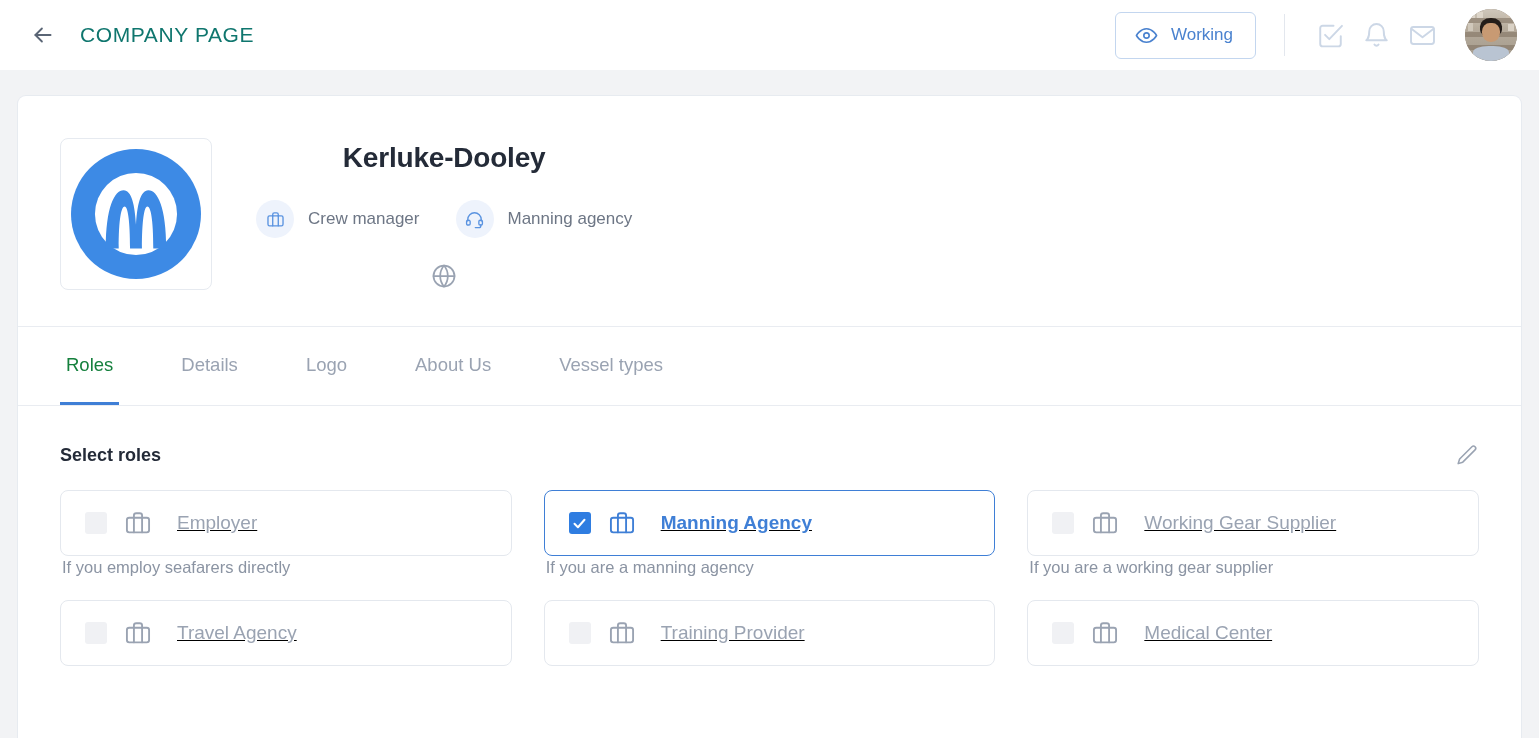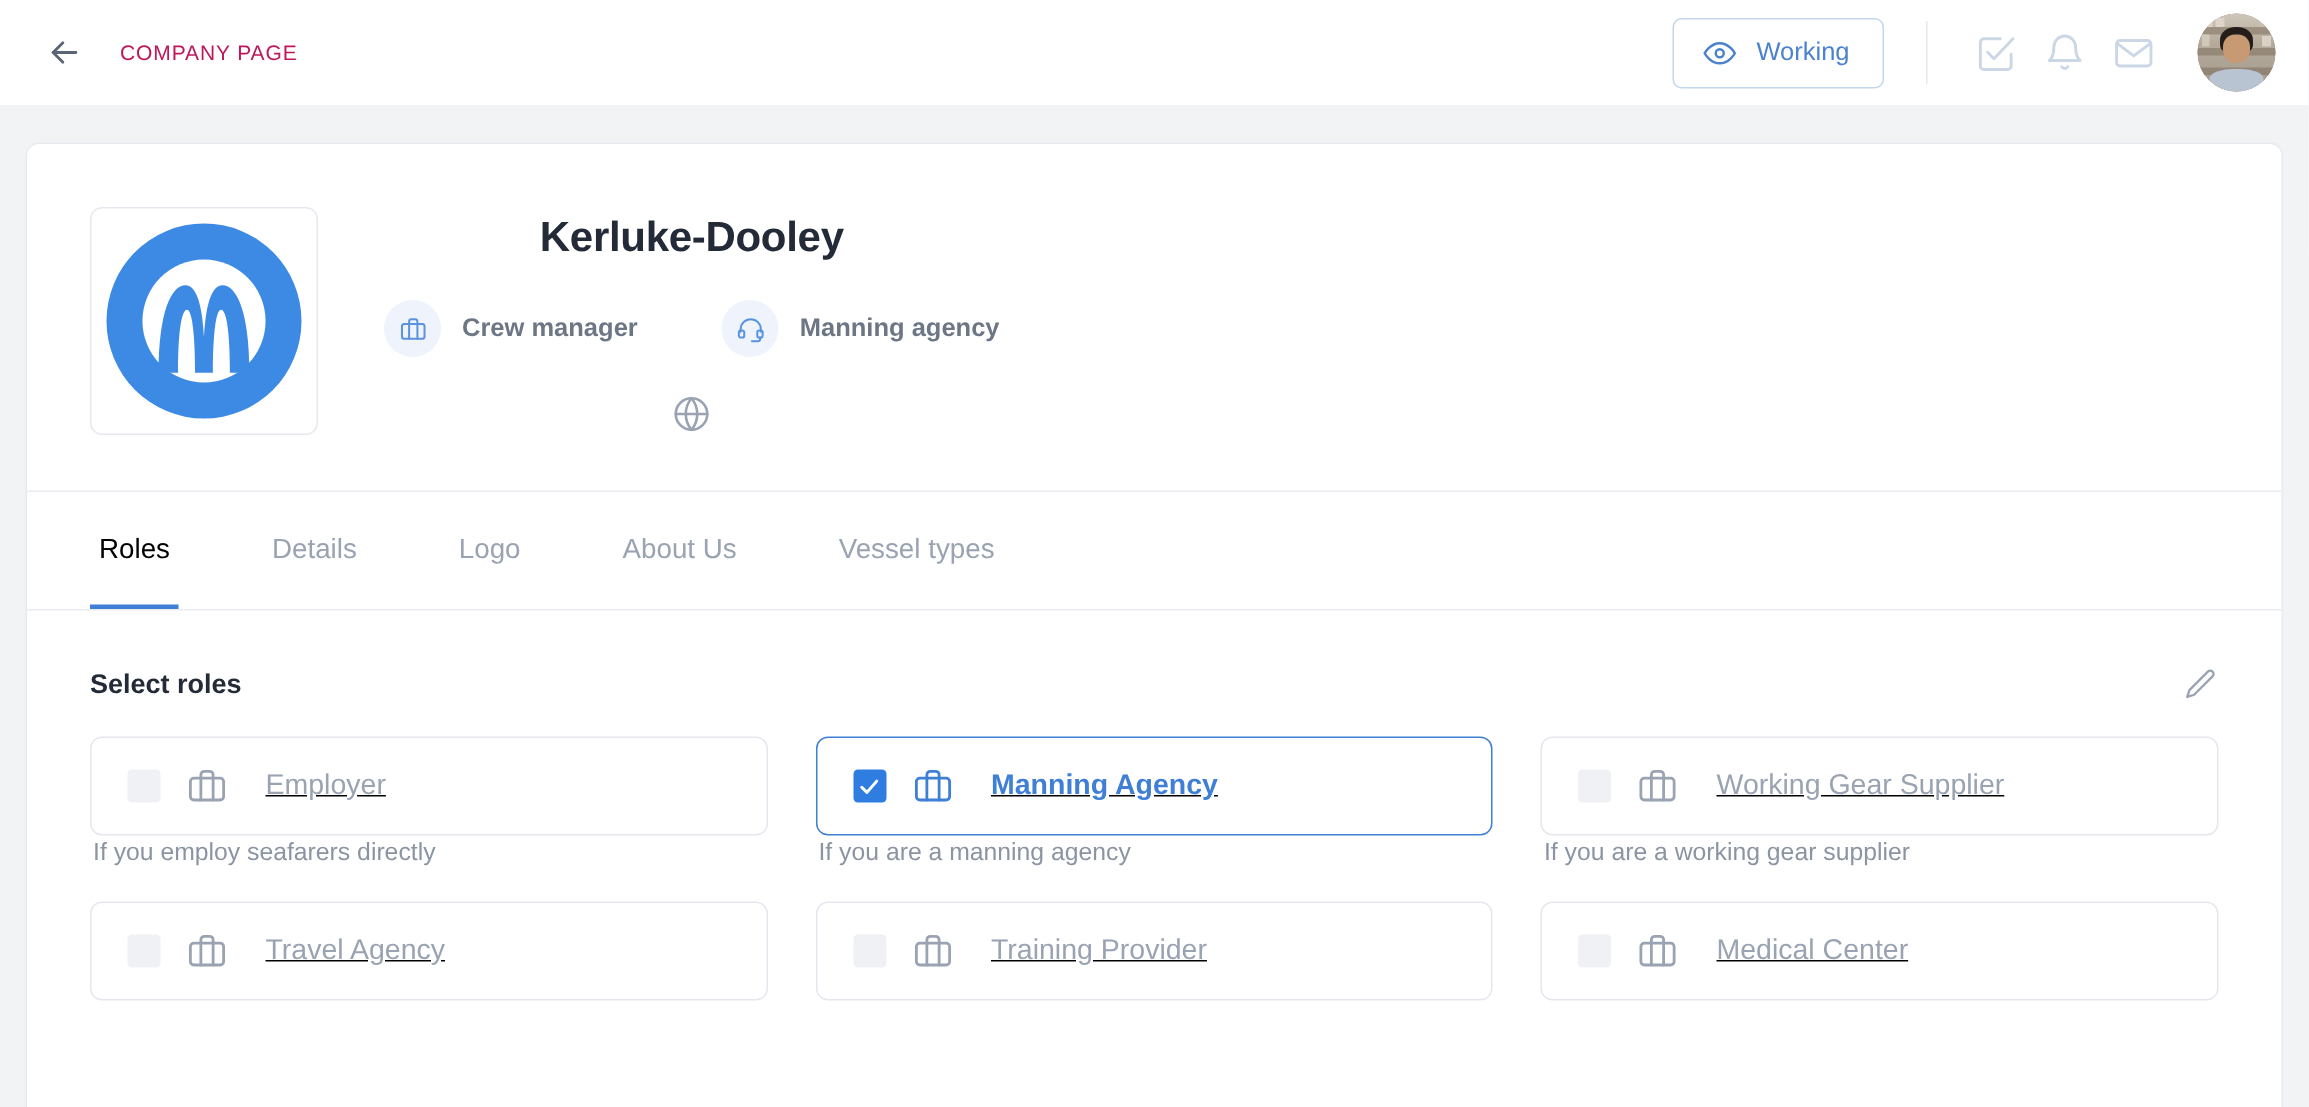--- a/index.html
+++ b/index.html
@@ -26,23 +26,23 @@
     align-items: center;
     gap: 22px;
   }
   .back-arrow {
     width: 30px; height: 30px;
     display: flex; align-items: center; justify-content: center;
     cursor: pointer;
     color: #5a6575;
   }
   .page-title {
-    font-size: 14px;
+    font-size: 21px;
     letter-spacing: 0.6px;
-    color: #be185d;
+    color: #0f766e;
     font-weight: 400;
   }
   .topbar-right {
     margin-left: auto;
     display: flex;
     align-items: center;
     gap: 0;
   }
   .preview-btn {
     display: flex;
@@ -133,23 +133,22 @@
   .company-info { padding-top: 4px; }
   .company-name {
     font-size: 28px;
     font-weight: 700;
     color: #242b38;
     letter-spacing: -0.2px;
   }
   .badge-row {
     display: flex;
     align-items: center;
-    gap: 56px;
+    gap: 36px;
     margin-top: 26px;
-    font-weight: bold;
   }
   .badge {
     display: flex;
     align-items: center;
     gap: 14px;
   }
   .badge-icon {
     width: 38px; height: 38px;
     border-radius: 50%;
     background: #eef3fc;
@@ -182,21 +181,21 @@
     align-items: center;
     padding: 0 6px;
     margin-right: 56px;
     font-size: 18.5px;
     color: #9aa3b2;
     cursor: pointer;
     position: relative;
     border-bottom: 3px solid transparent;
   }
   .tab.active {
-    color: #000000;
+    color: #15803d;
     border-bottom-color: #3f7fd6;
   }
 
   
   .roles-section {
     padding: 36px 42px 0 42px;
     position: relative;
   }
   .section-head {
     display: flex;

